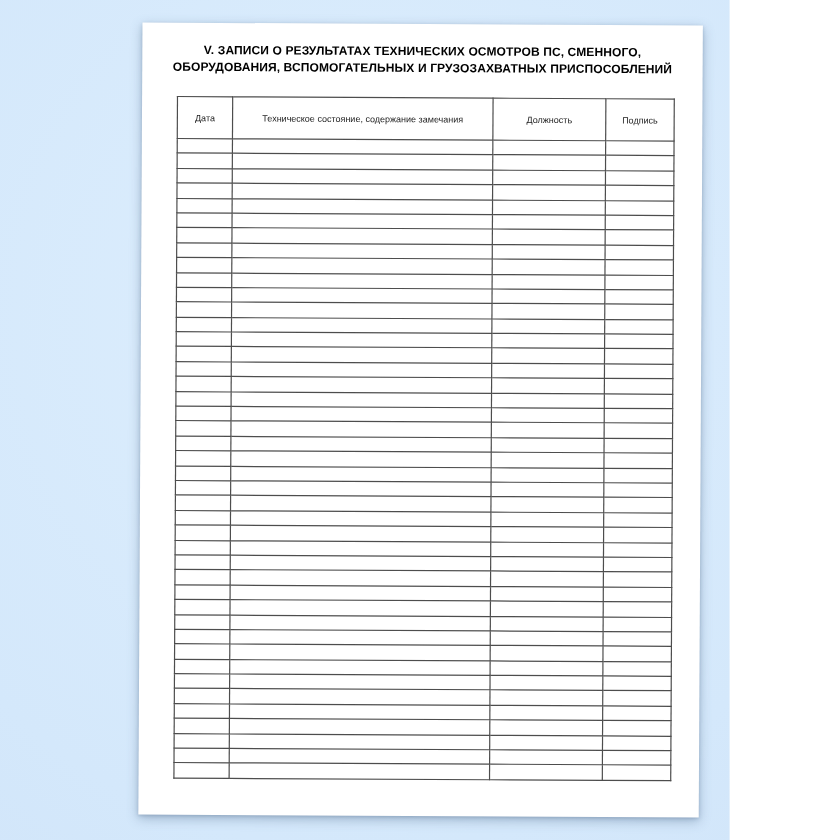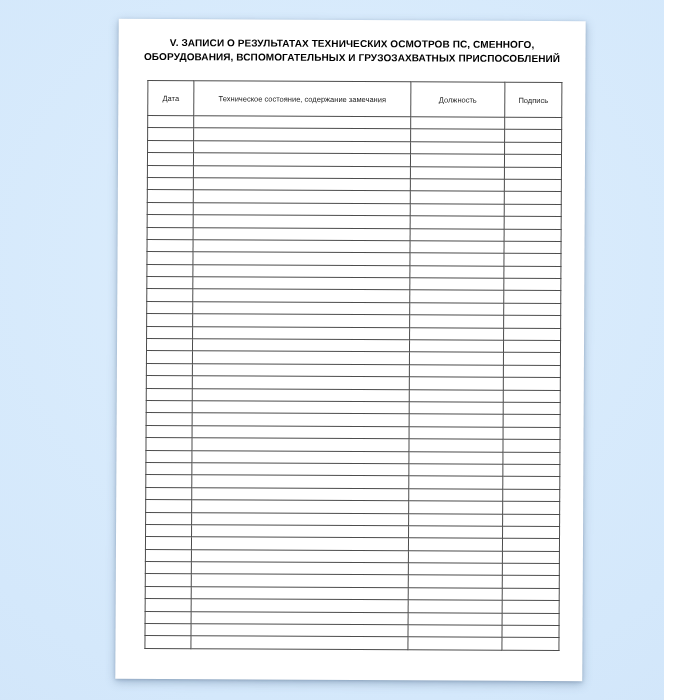--- a/index.html
+++ b/index.html
@@ -5,21 +5,21 @@
   html, body {
     margin: 0;
     padding: 0;
     width: 700px;
     height: 700px;
     overflow: hidden;
     font-family: "Liberation Sans", "DejaVu Sans", sans-serif;
   }
   .bg {
     position: relative;
-    width: 664px;
+    width: 608px;
     height: 700px;
     background: radial-gradient(130% 115% at 50% 38%, #ddeefd 0%, #d4e8fb 55%, #cde1f7 100%);
   }
   .paper {
     position: absolute;
     left: 117px;
     top: 20px;
     width: 467px;
     height: 660px;
     background: #ffffff;

